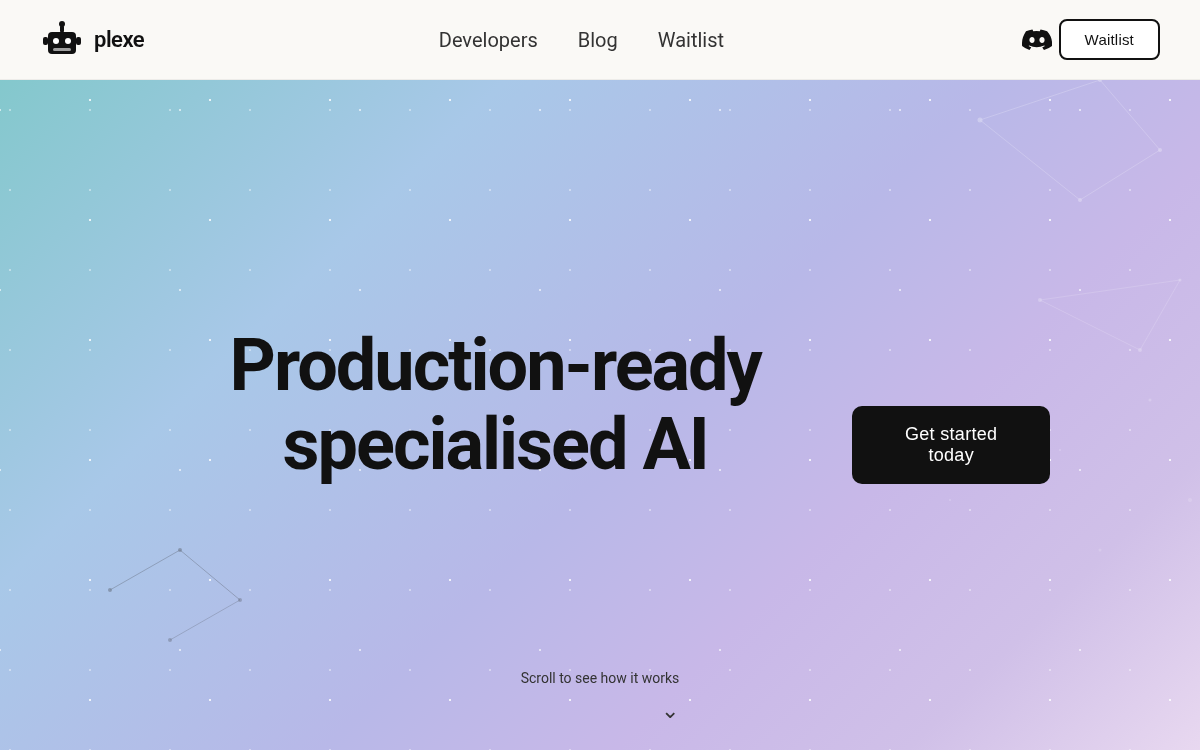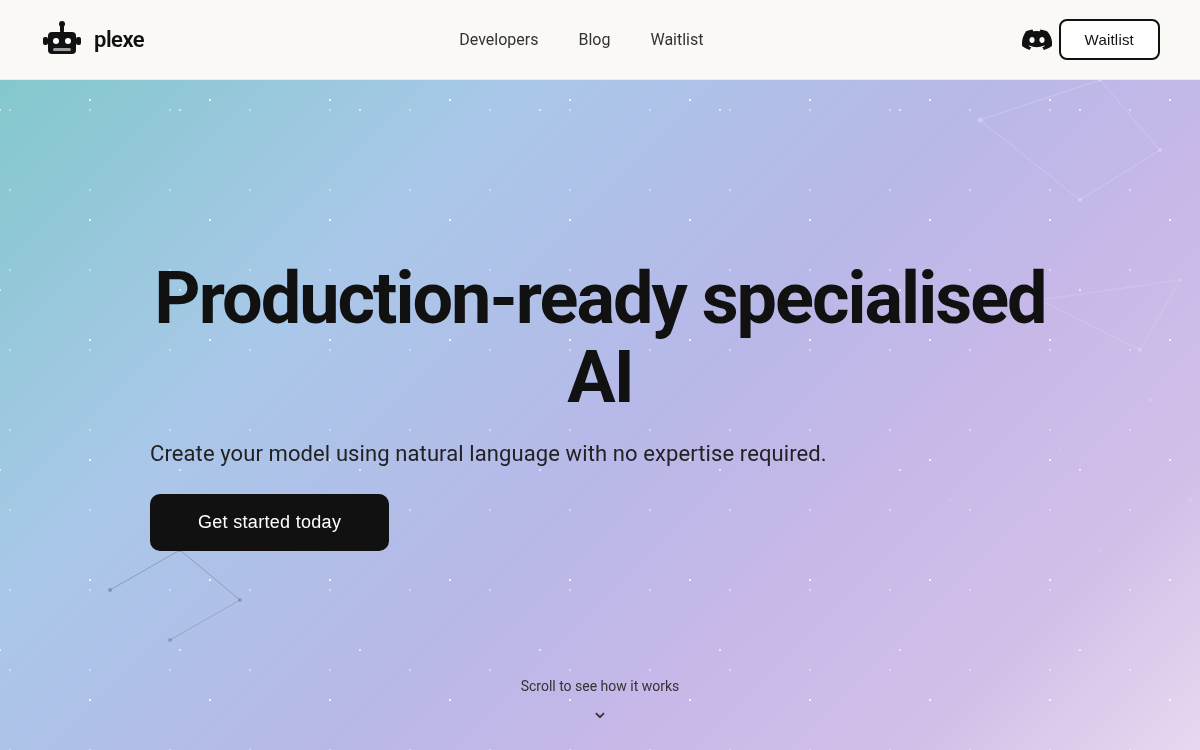--- a/index.html
+++ b/index.html
@@ -51,21 +51,21 @@
       text-align: center;
     }
 
     .nav-links {
       display: flex;
       align-items: center;
       gap: 40px;
     }
 
     .nav-link {
-      font-size: 16px;
+      font-size: 20px;
       color: #333;
       cursor: pointer;
       text-decoration: none;
       font-weight: 400;
     }
 
     .nav-right {
       display: flex;
       align-items: center;
       gap: 4px;
@@ -127,23 +127,22 @@
       background-size: 120px 120px, 180px 180px, 80px 80px;
       background-position: 30px 40px, 90px 20px, 50px 70px;
     }
 
     .hero-content {
       position: relative;
       z-index: 10;
       text-align: center;
       max-width: 900px;
       display: flex;
-      flex-direction: column;
-      align-items: flex-start;
-      gap: 24px;
+      align-items: flex-end;
+      gap: 12px;
     }
 
     .hero-title {
       font-size: 72px;
       font-weight: 700;
       color: #111;
       line-height: 1.1;
       letter-spacing: -2px;
     }
 
@@ -168,22 +167,22 @@
     }
 
     
     .scroll-indicator {
       position: absolute;
       bottom: 28px;
       left: 50%;
       transform: translateX(-50%);
       display: flex;
       flex-direction: column;
-      align-items: center;
-      gap: 6px;
+      align-items: flex-end;
+      gap: 14px;
       z-index: 10;
     }
 
     .scroll-text {
       font-size: 14px;
       color: #333;
     }
 
     .chevron-down {
       font-size: 22px;
@@ -288,21 +287,20 @@
     <line x1="100" y1="40" x2="160" y2="90" stroke="rgba(50,50,50,0.5)" stroke-width="1"></line>
     <line x1="160" y1="90" x2="90" y2="130" stroke="rgba(50,50,50,0.4)" stroke-width="1"></line>
     <circle cx="30" cy="80" r="2" fill="rgba(50,50,50,0.6)"></circle>
     <circle cx="100" cy="40" r="2" fill="rgba(50,50,50,0.6)"></circle>
     <circle cx="160" cy="90" r="2" fill="rgba(50,50,50,0.5)"></circle>
     <circle cx="90" cy="130" r="2" fill="rgba(50,50,50,0.5)"></circle>
   </svg>
 
   <div class="hero-content">
     <h1 class="hero-title">Production-ready specialised AI</h1>
-    <p class="hero-subtitle">Create your model using natural language with no expertise required.</p>
     <button class="cta-button">Get started today</button>
   </div>
 
   <div class="scroll-indicator">
     <span class="scroll-text">Scroll to see how it works</span>
     <span class="chevron-down">⌄</span>
   </div>
 </section>
 
 </body></html>

